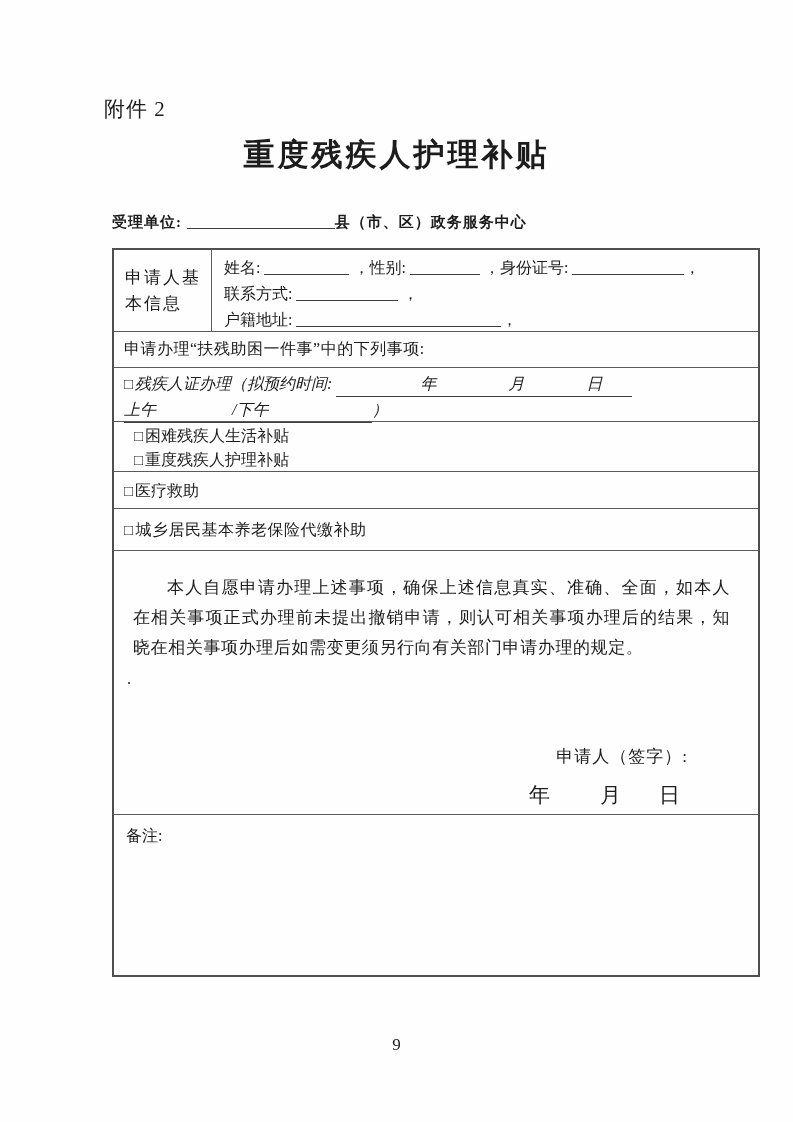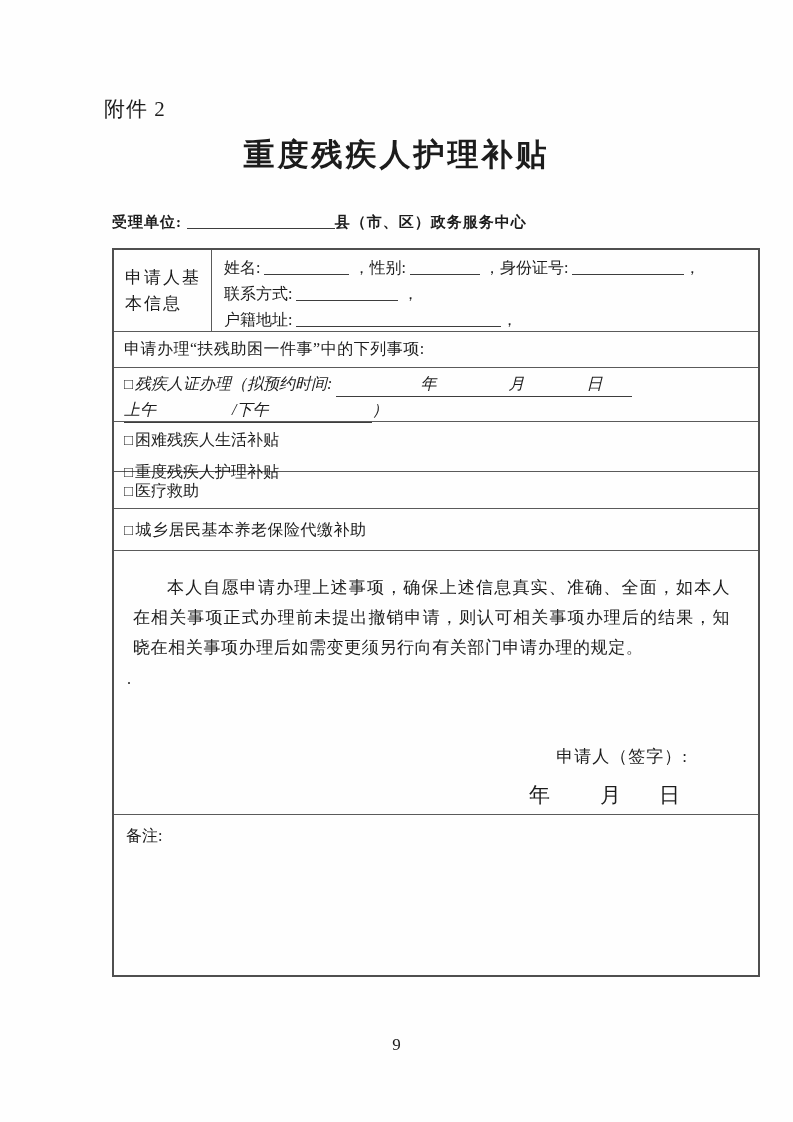--- a/index.html
+++ b/index.html
@@ -77,21 +77,21 @@
     letter-spacing: 2px;
   }
   .r1 .cell-body {
     flex: 1;
     padding: 5px 8px 0 12px;
     line-height: 26px;
     white-space: nowrap;
   }
   .r2 { height: 36px; padding: 7px 10px 0 10px; letter-spacing: 0.5px; }
   .r3 { height: 54px; padding: 3px 10px 0 10px; line-height: 25px; font-style: italic; }
-  .r4 { height: 50px; padding: 2px 10px 0 10px; line-height: 32px; }
+  .r4 { height: 50px; padding: 2px 10px 0 20px; line-height: 24px; }
   .r5 { height: 37px; padding: 9px 10px 0 10px; }
   .r6 { height: 42px; padding: 11px 10px 5px 10px; letter-spacing: 0.5px; }
   .r7 { height: 264px; padding: 22px 28px 0 19px; }
   .r8 { padding: 11px 12px 0 12px; }
 
   .cb { display: inline-block; margin-right: 2px; font-size: 15px; }
 
   .u-seg {
     display: inline-block;
     border-bottom: 1.5px solid #3d3d3d;

